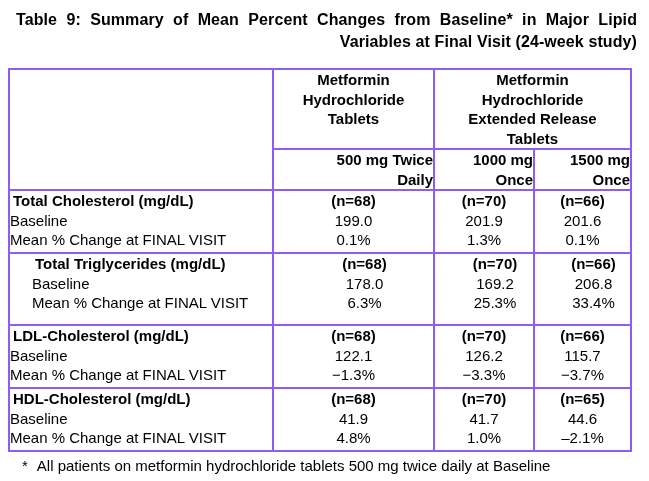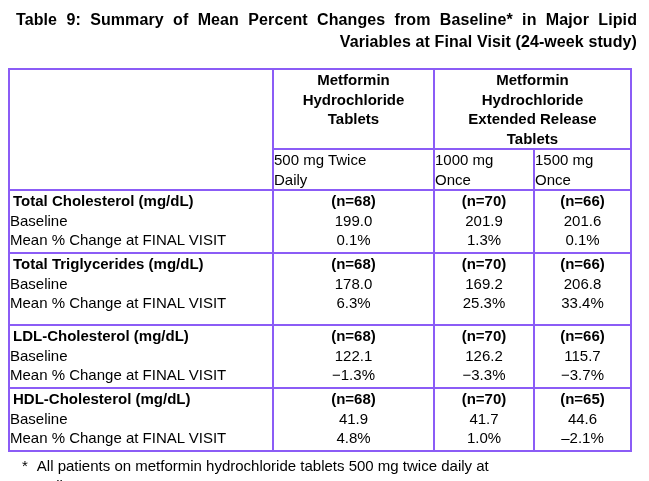--- a/index.html
+++ b/index.html
@@ -7,21 +7,21 @@
     padding: 0;
     background: #ffffff;
     width: 649px;
     height: 481px;
     overflow: hidden;
     font-family: "Liberation Sans", sans-serif;
     color: #000000;
   }
   .page {
     position: relative;
-    width: 533px;
+    width: 649px;
     height: 481px;
     box-sizing: border-box;
     padding: 9px 0 0 8px;
   }
   
   .title-block {
     width: 621px;
     margin-left: 8px;
     font-weight: bold;
     font-size: 16px;
@@ -58,30 +58,30 @@
 
   th.drug-head {
     font-weight: bold;
     text-align: center;
     height: 76px;
     padding-top: 3px;
     line-height: 19px;
     white-space: pre-line;
   }
   th.dose-head {
-    font-weight: normal;
-    text-align: left;
+    font-weight: bold;
+    text-align: right;
     height: 38px;
     line-height: 19px;
     white-space: pre-line;
   }
   td.corner { background: #ffffff; }
 
   tr.g1 td { height: 63px; }
-  tr.g2 td { height: 72px; }
+  tr.g2 td { height: 72px; padding-left: 22px; }
   tr.g3 td { height: 63px; }
   tr.g4 td { height: 63px; }
 
   td.stub { padding: 2px 4px 0 15px; }
   td.stub .cat {
     font-weight: bold;
     padding-left: 3px;
     white-space: nowrap;
   }
   td.stub .sub { white-space: nowrap; }

